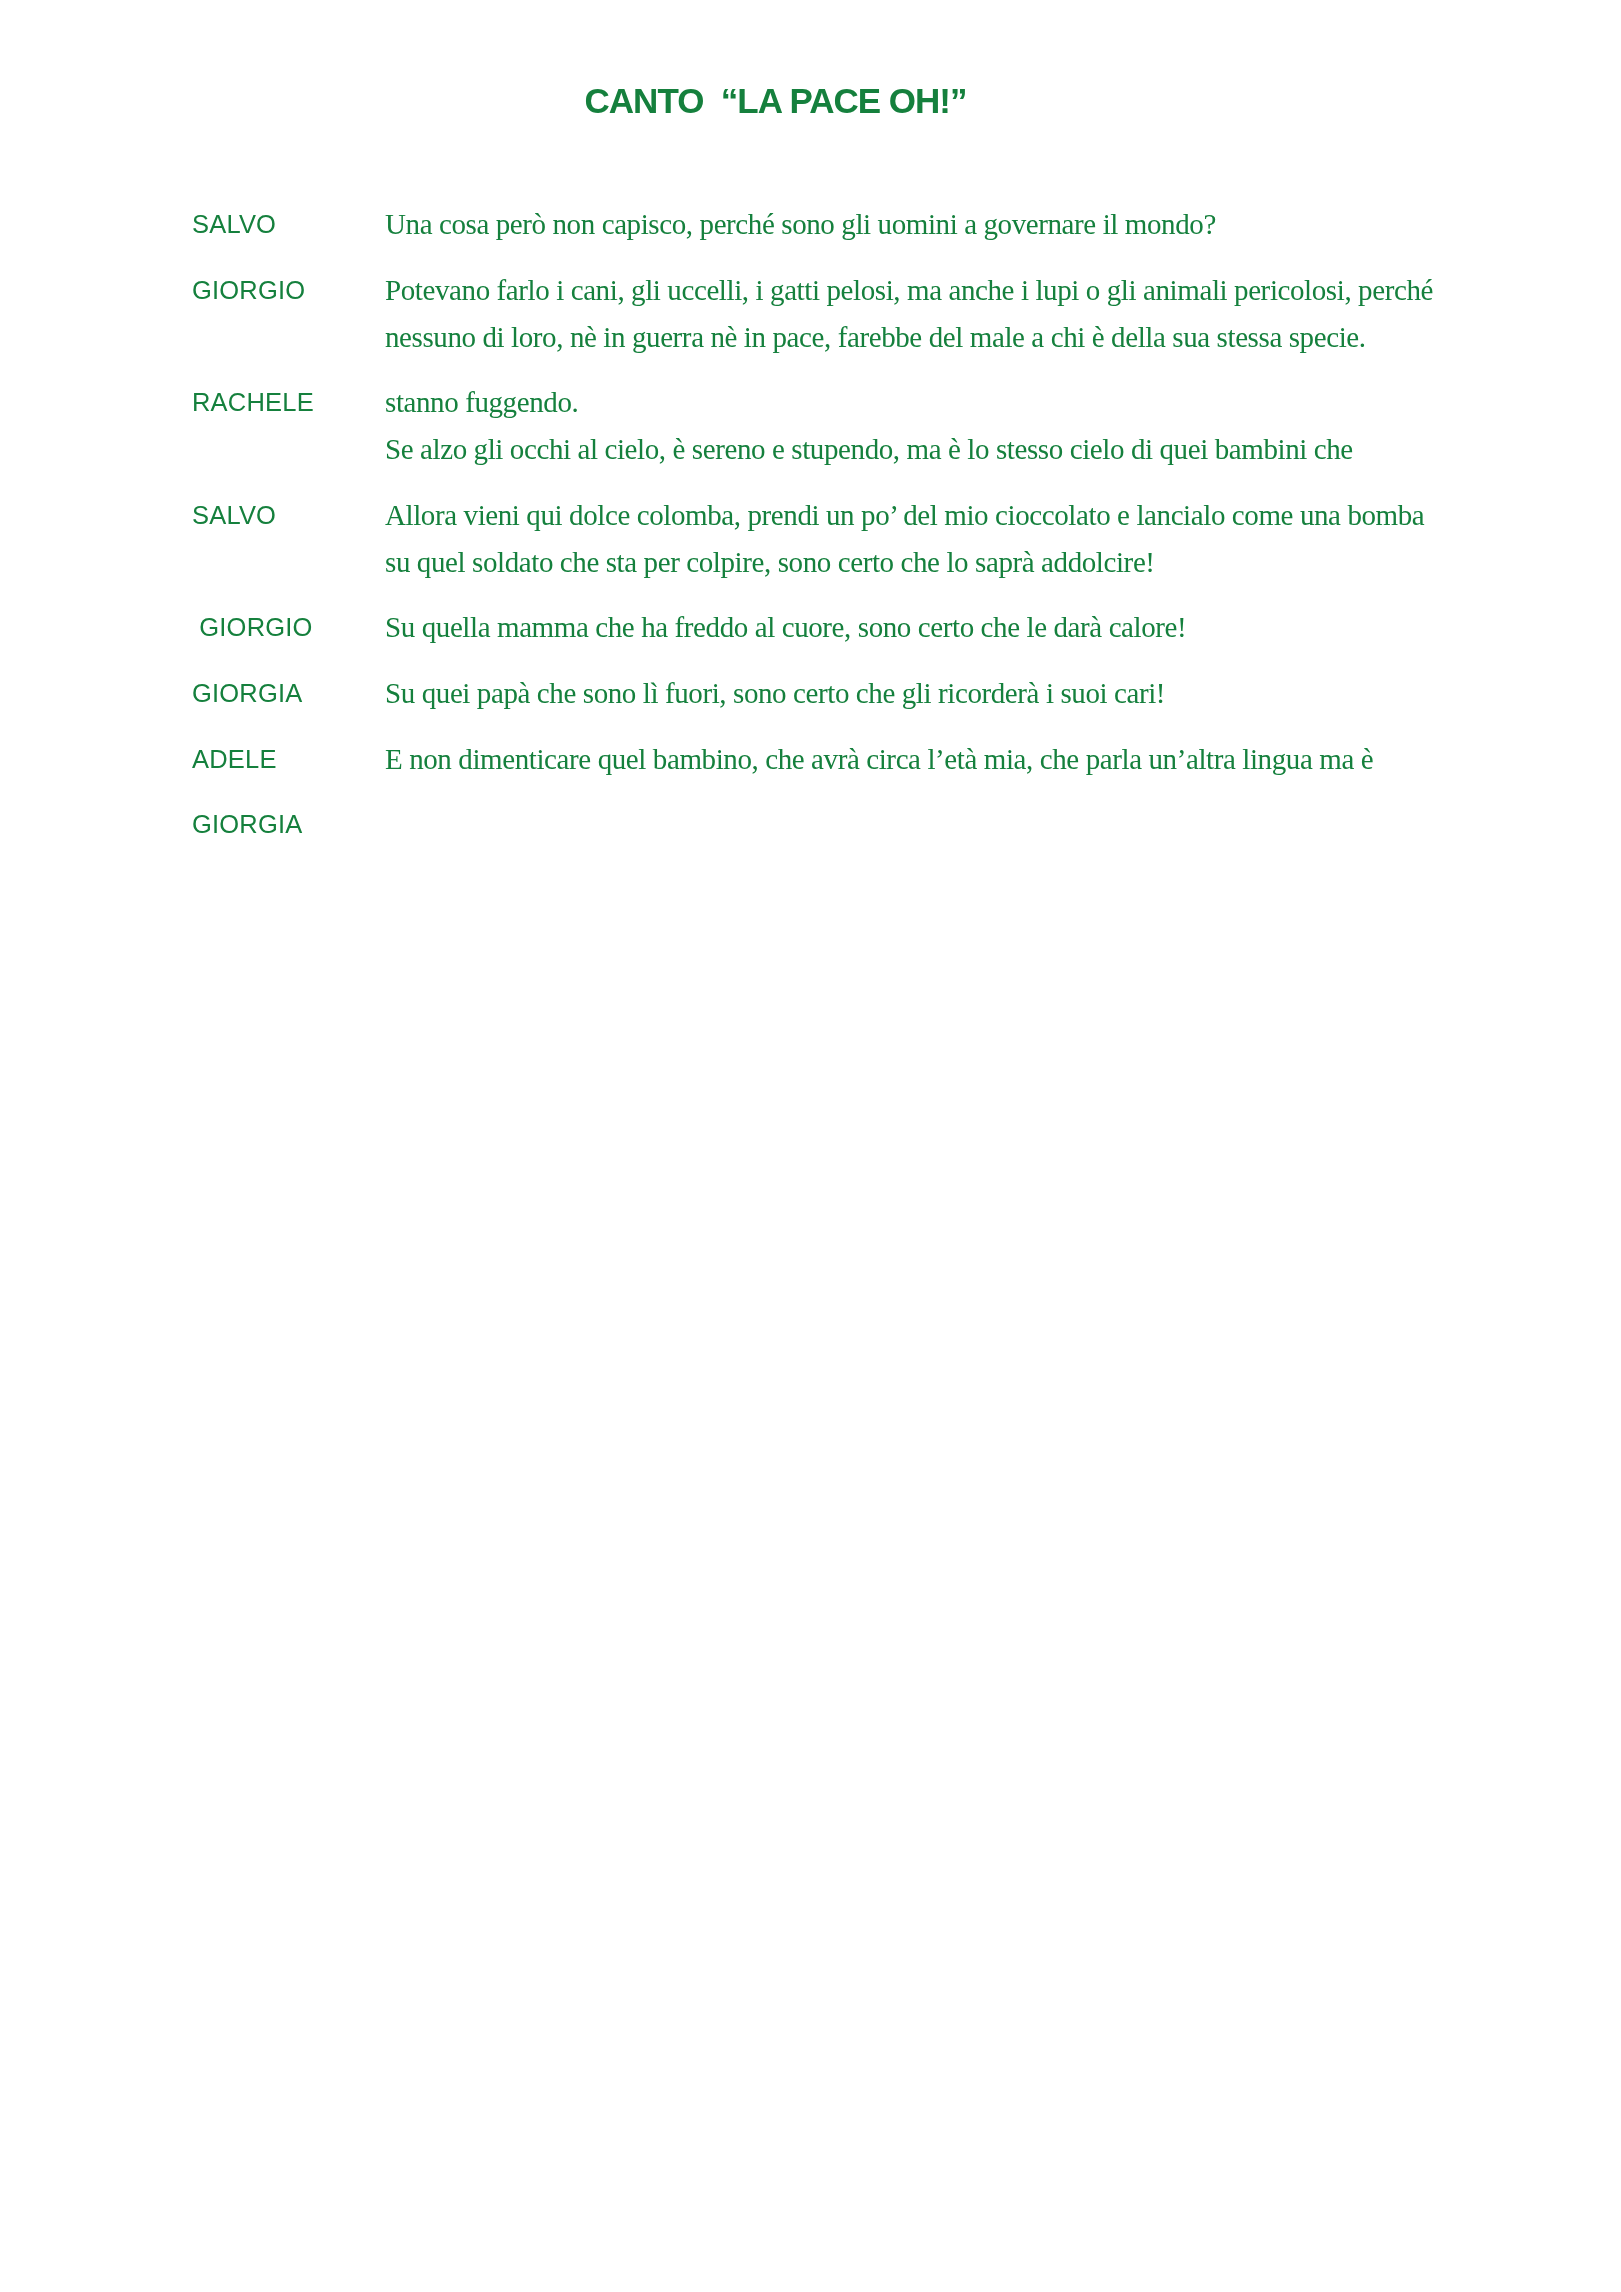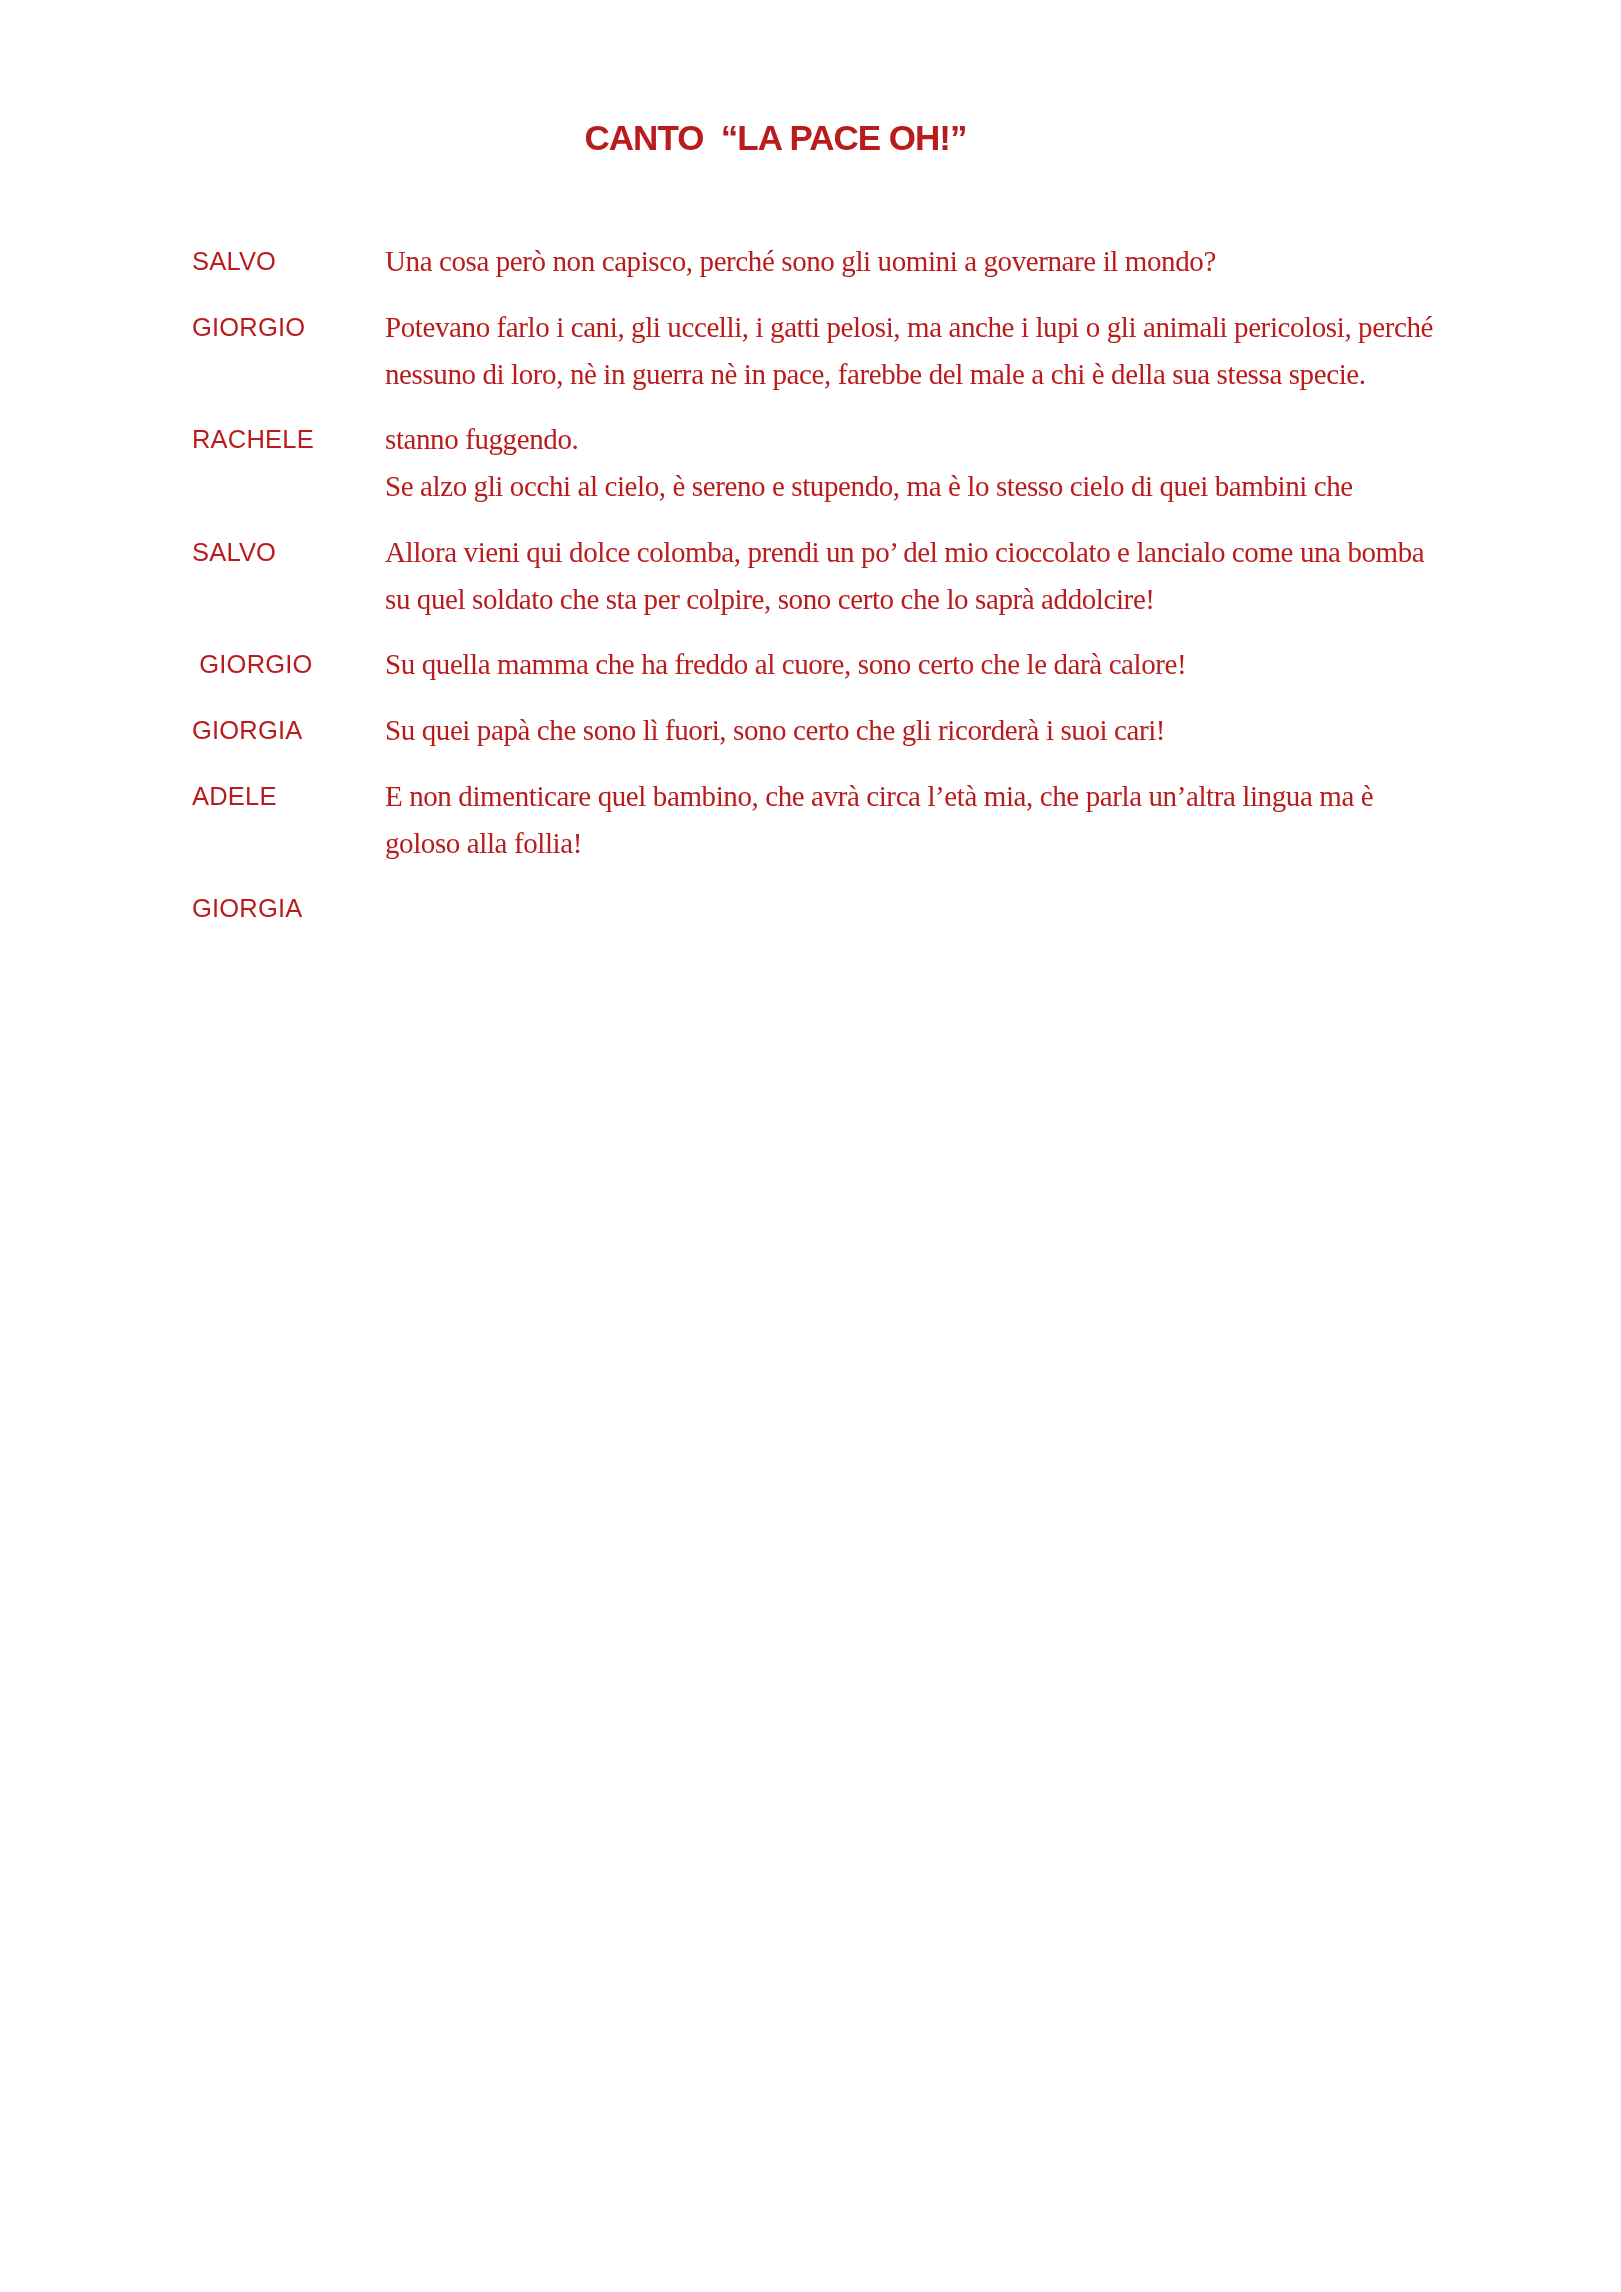--- a/index.html
+++ b/index.html
@@ -6,23 +6,23 @@
     margin: 0;
     padding: 0;
     background: #ffffff;
   }
   .page {
     position: relative;
     width: 1621px;
     height: 2293px;
     background: #ffffff;
     box-sizing: border-box;
-    padding-top: 115px;
+    padding-top: 78px;
     font-family: "Liberation Sans", "DejaVu Sans", sans-serif;
-    color: #b91c1c;
+    color: #15803d;
     overflow: hidden;
   }
   .doc-title {
     text-align: center;
     font-size: 35px;
     line-height: 45px;
     font-weight: bold;
     letter-spacing: -1px;
     white-space: pre;
     transform: translateX(-35px); 
@@ -107,21 +107,20 @@
       <div class="speaker">GIORGIA</div>
       <div class="lines">
           <div class="line">Su quei papà che sono lì fuori, sono certo che gli ricorderà i suoi cari!</div>
         </div>
     </div>
 
     <div class="row">
       <div class="speaker">ADELE</div>
       <div class="lines">
           <div class="line">E non dimenticare quel bambino, che avrà circa l’età mia, che parla un’altra lingua ma è</div>
-          <div class="line">goloso alla follia!</div>
         </div>
     </div>
 
     <div class="row">
       <div class="speaker">GIORGIA</div>
     </div>
   </div>
 
 </div>
 

